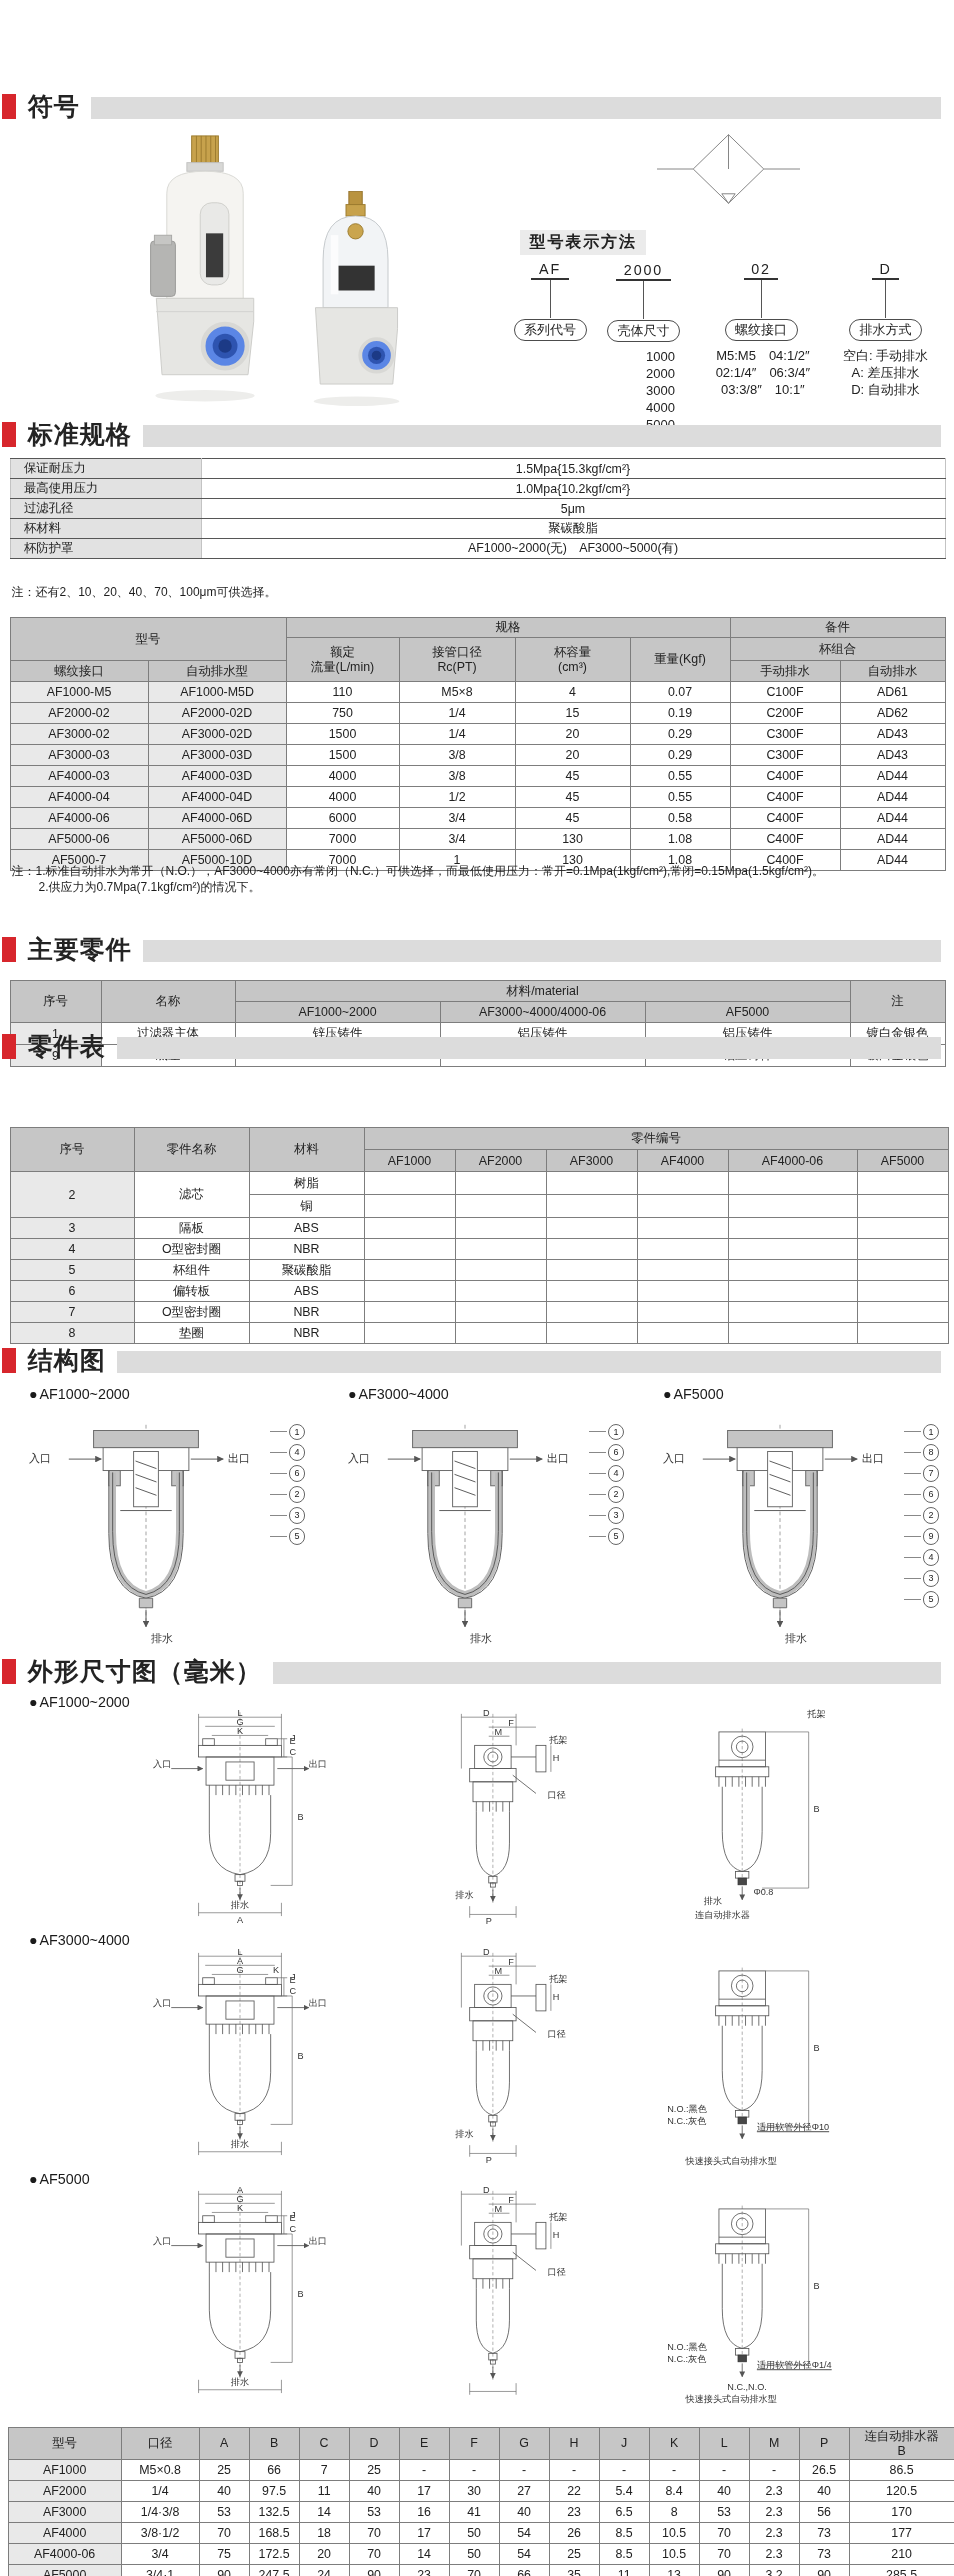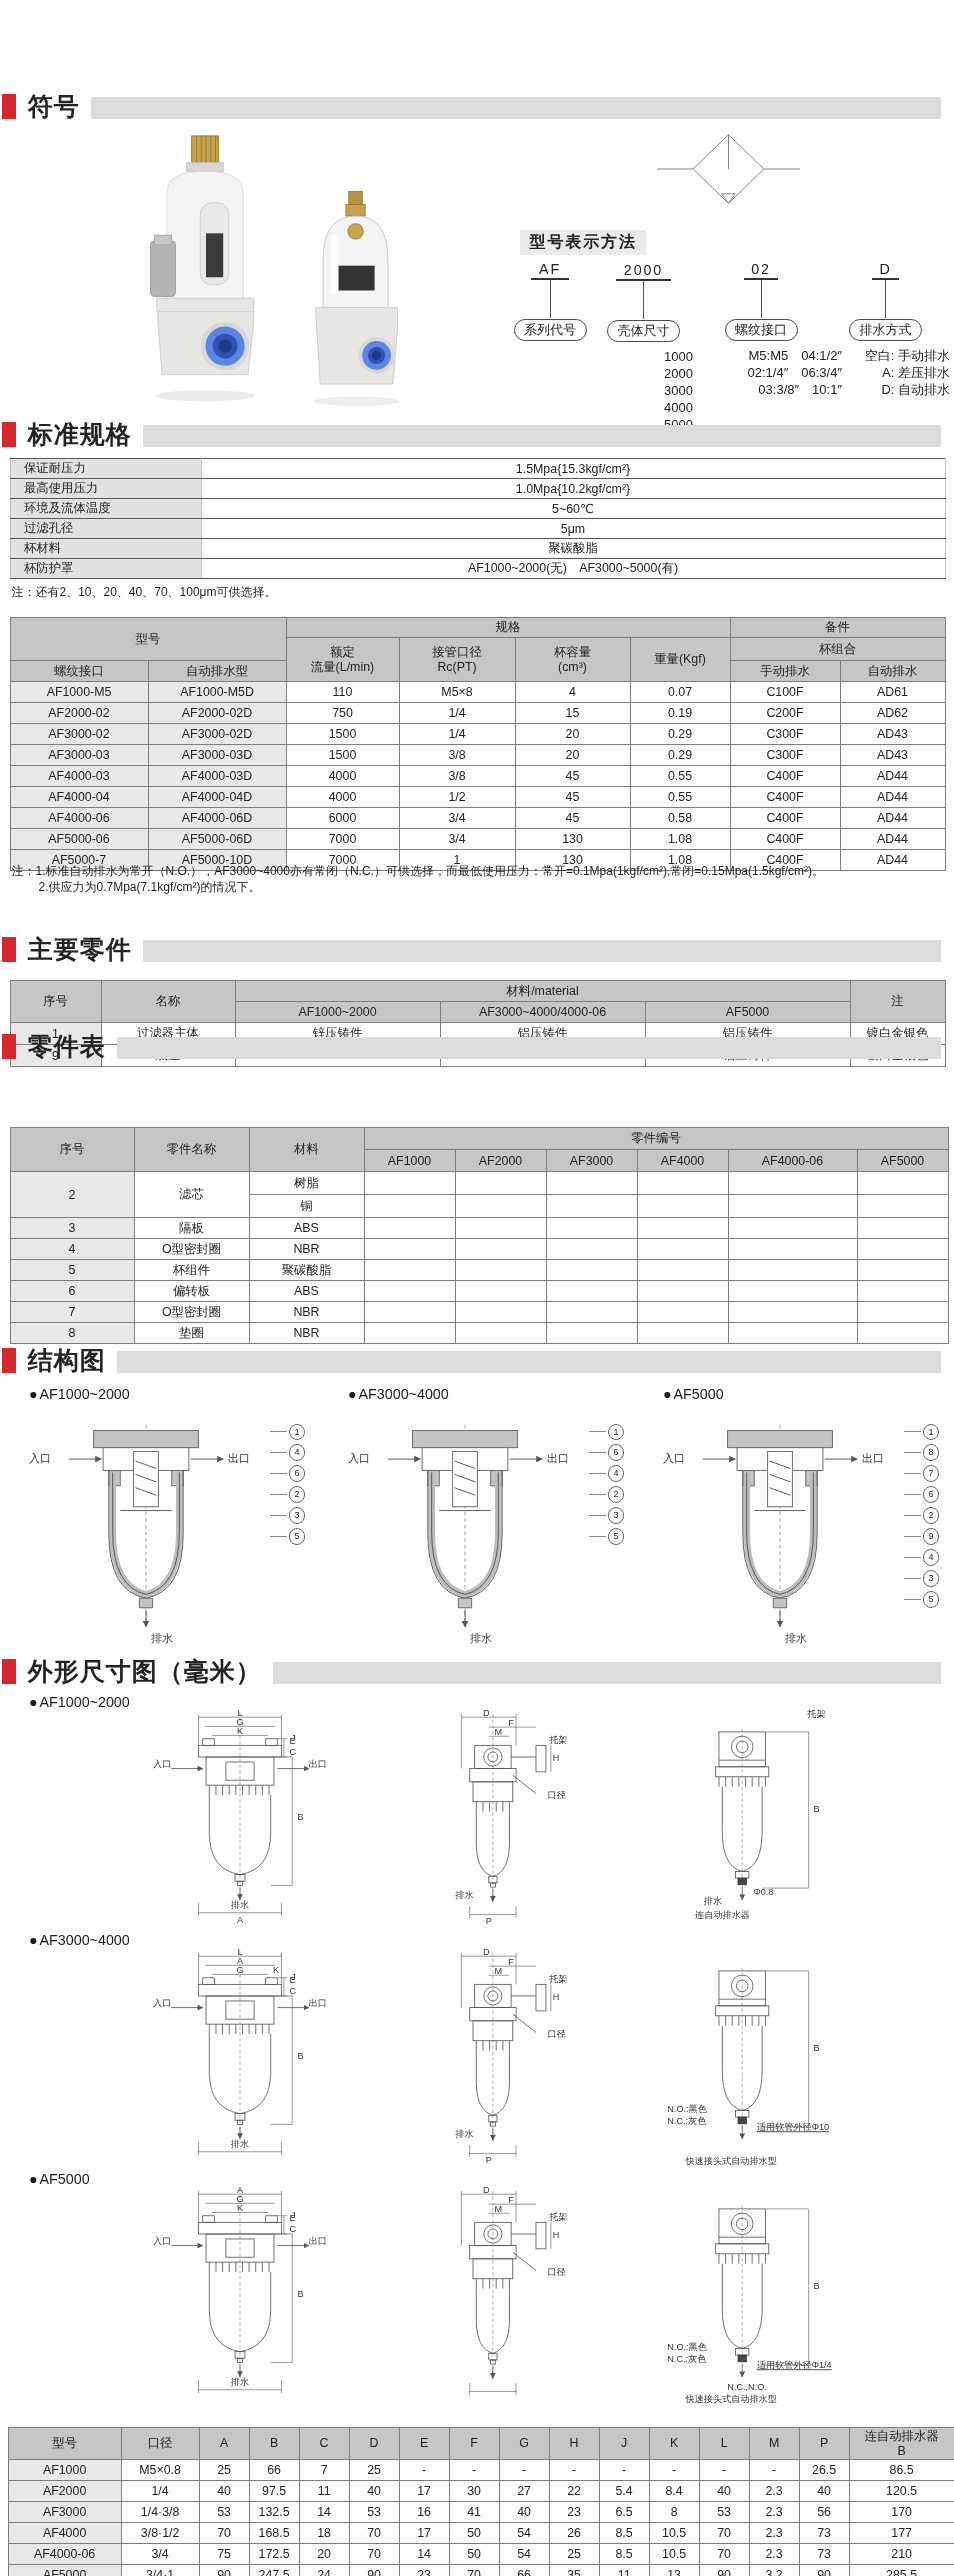--- a/index.html
+++ b/index.html
@@ -23,21 +23,21 @@
   .spec td.g{background:#e2e2e2;text-align:left;padding-left:13.4px;}
   .rowh21 td{height:18px;}
   .note{position:absolute;font-size:12px;color:#1d1d1d;line-height:16px;}
   
   .mtitle{position:absolute;background:#ebebeb;font-size:16px;font-weight:bold;padding:1.9px 9.5px;letter-spacing:1.9px;}
   .codecol{position:absolute;text-align:center;}
   .code{display:inline-block;font-size:14.3px;font-weight:normal;letter-spacing:1.9px;
         border-bottom:2.9px double #333;padding:0 7.6px 1px 7.6px;}
   .vline{width:1px;height:38px;background:#555;margin:0 auto;}
   .oval{display:inline-block;border:1px solid #4c4c4c;border-radius:13.4px;padding:1px 9.5px;font-size:13px;margin-top:1px;white-space:nowrap;}
-  .opts{margin-top:5.7px;font-size:13px;line-height:17px;text-align:right;}
+  .opts{margin-top:5.7px;font-size:13px;line-height:17px;text-align:center;}
   .opts.num{padding-left:34px;}
   .opts.mid{padding-left:3.8px;}
   
   .blab{position:absolute;font-size:14.3px;color:#1b1b1b;white-space:nowrap;}
   .blab .bu{margin-right:1.9px;}
   
   .ln{stroke:#555;fill:none;stroke-width:1;}
   .dln{stroke:#666;fill:none;stroke-width:0.8;}
   .cl{stroke:#888;stroke-dasharray:4 3;stroke-width:0.8;fill:none;}
   .gf{fill:#c4c4c4;stroke:#666;stroke-width:1;}
@@ -294,24 +294,20 @@
           <tr>
             <td class="g">保证耐压力</td>
             <td>1.5Mpa{15.3kgf/cm²}</td>
           </tr>
 
           <tr>
             <td class="g">最高使用压力</td>
             <td>1.0Mpa{10.2kgf/cm²}</td>
           </tr>
 
-          <tr>
-            <td class="g">环境及流体温度</td>
-            <td>5~60℃</td>
-          </tr>
 
           <tr>
             <td class="g">过滤孔径</td>
             <td>5μm</td>
           </tr>
 
           <tr>
             <td class="g">杯材料</td>
             <td>聚碳酸脂</td>
           </tr>

